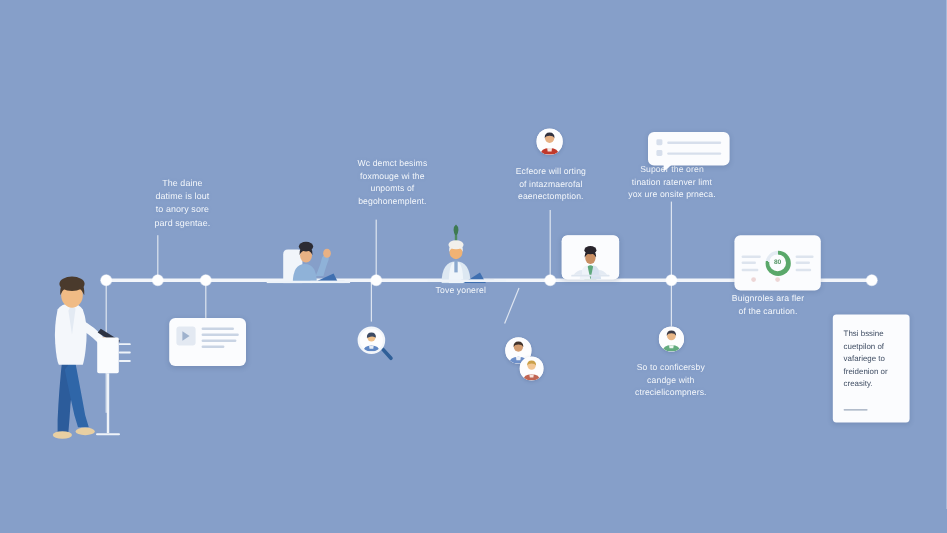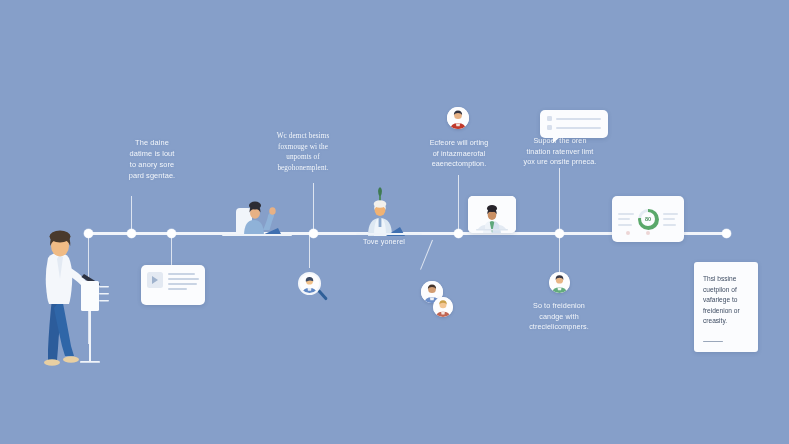--- a/index.html
+++ b/index.html
@@ -175,45 +175,47 @@
   <div class="stem" style="left:313px; top:183px;  height:50px;"></div>
   <div class="stem" style="left:458px; top:175px;  height:58px;"></div>
   <div class="stem" style="left:559px; top:168px;  height:65px;"></div>
 
   <div class="stem" style="left:171px; top:234px; height:32px;"></div>
   <div class="stem" style="left:309px; top:234px; height:34px;"></div>
   <div class="stem" style="left:559px; top:234px; height:38px;"></div>
   <div class="stem diag" style="left:432px; top:240px; height:32px; transform:rotate(22deg);"></div>
   <div class="stem" style="left:88px; top:234px; height:110px;"></div>
 
-  <div class="cap lead" style="left:116px; top:137px; width:72px;">The daine
+  <div class="cap lead" style="left:116px; top:147px; width:72px;">The daine
 datime is lout
 to anory sore
 pard sgentae.</div>
 
-  <div class="cap" style="left:260px; top:131px; width:86px;font-family:Liberation Serif, serif;">Wc demct besims
+  <div class="cap" style="left:284px; top:131px; width:86px;">Wc demct besims
 foxmouge wi the
 unpomts of
 begohonemplent.</div>
 
   <div class="cap" style="left:412px; top:138px; width:94px;">Ecfeore will orting
 of intazmaerofal
 eaenectomption.</div>
 
   <div class="cap" style="left:509px; top:136px; width:102px;">Supoer the oren
 tination ratenver limt
 yox ure onsite prneca.</div>
 
+  <div class="cap" style="left:592px; top:244px; width:96px;">Buignroles ara fler
+of the carution.</div>
 
   <div class="cap" style="left:344px; top:237px; width:80px;">Tove yonerel</div>
 
 
 
 
-  <div class="cap" style="left:513px; top:301px; width:92px;">So to freidenion
+  <div class="cap" style="left:513px; top:301px; width:92px;">So to conficersby
 candge with
 ctrecielicompners.</div>
 
   <div class="wcard mediacard" style="left:141px; top:265px;">
     <span class="thumb"></span>
     <span class="lines">
       <i></i>
         <i></i>
         <i></i>
         <i></i>

